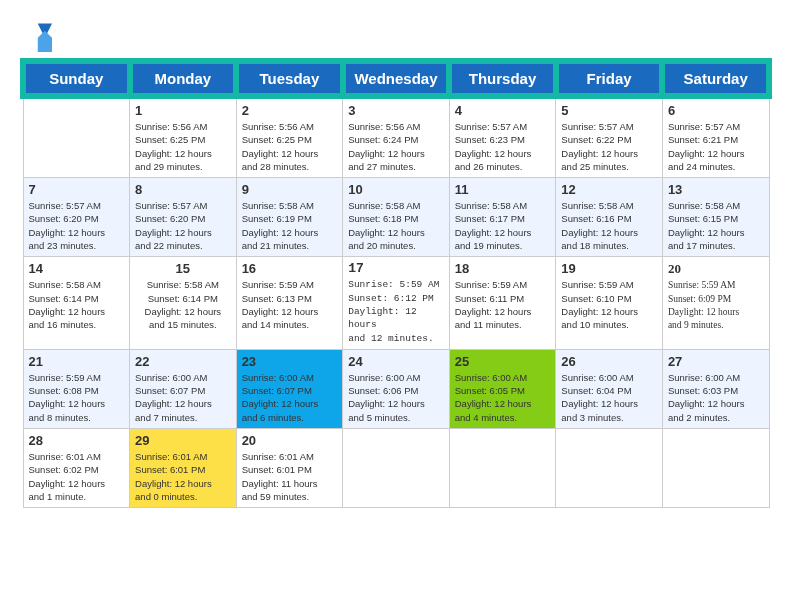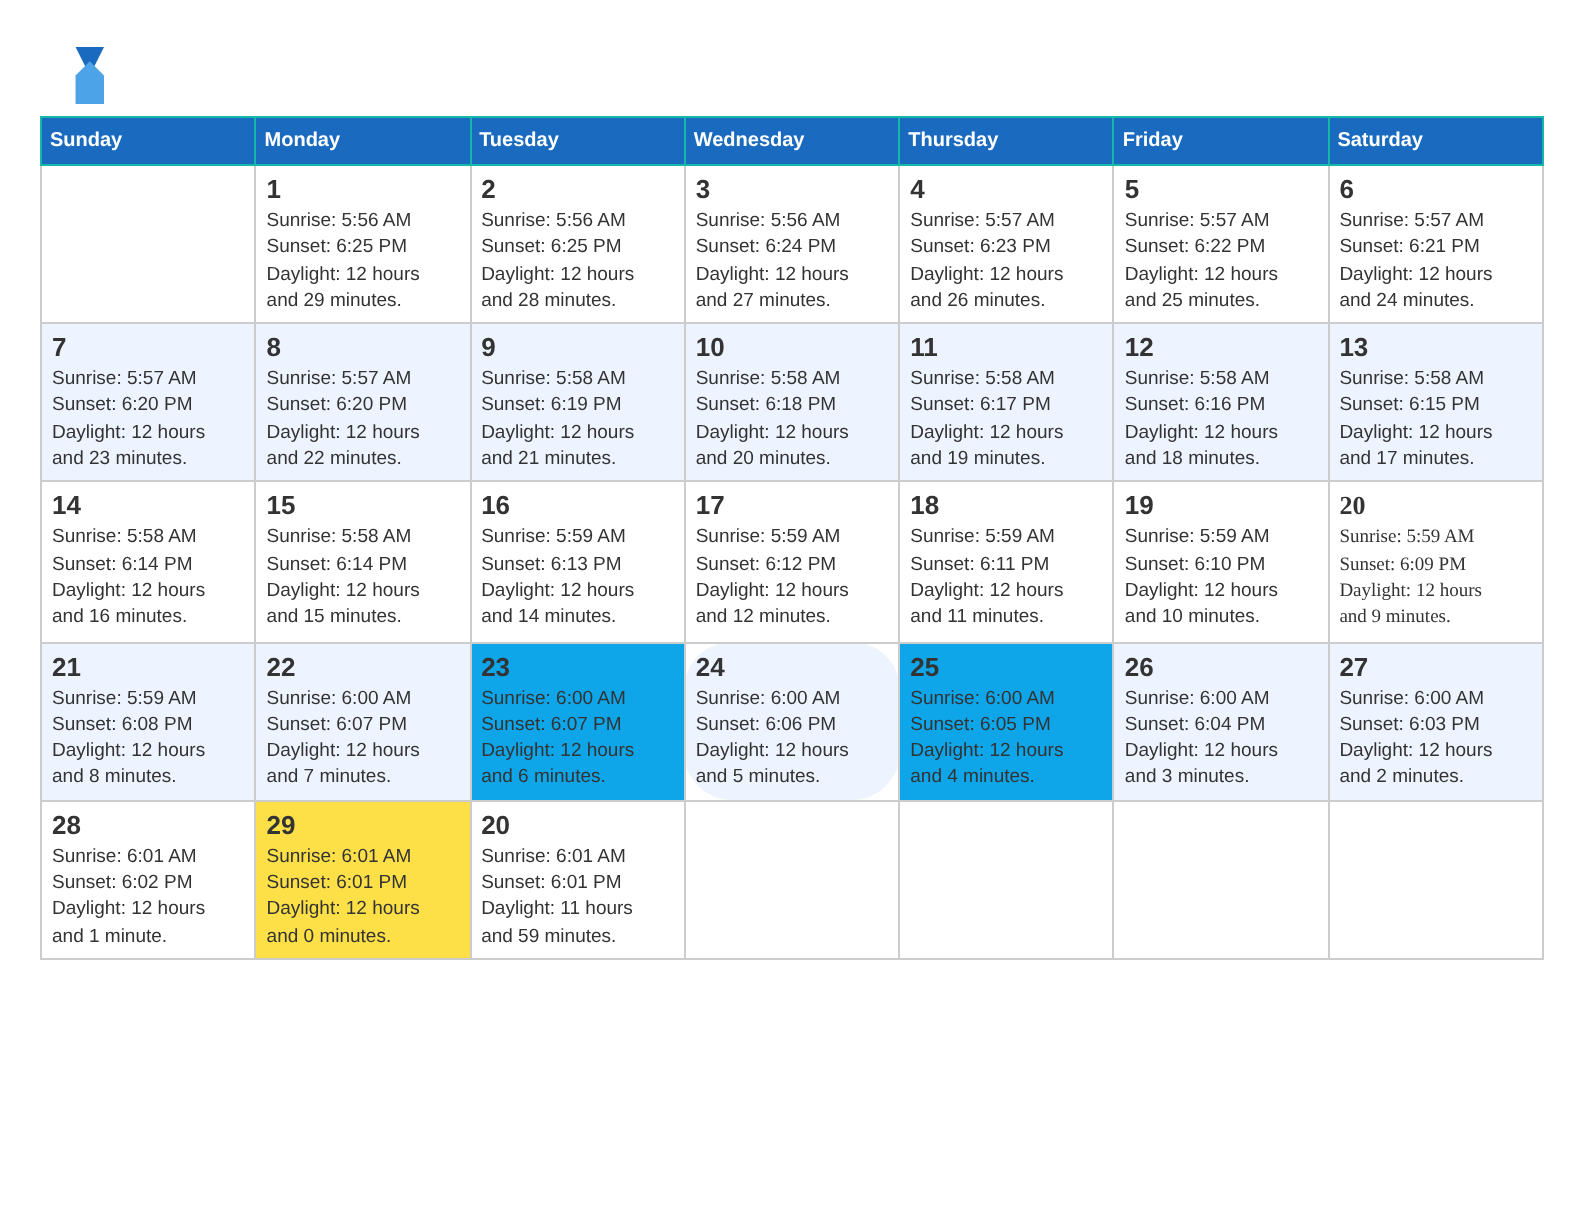--- a/index.html
+++ b/index.html
@@ -54,24 +54,24 @@
       color: #333;
     }
     .calendar {
       width: 100%;
       border-collapse: collapse;
       margin-top: 6px;
     }
     .calendar th {
       background-color: #1a6bbf;
       color: #fff;
-      text-align: left;
+      text-align: center;
       padding: 6px 4px;
-      font-size: 10px;
-      border: 1px solid #14b8a6;
+      font-size: 15px;
+      border: 6px solid #14b8a6;
     }
     .calendar td {
       border: 1px solid #ccc;
       vertical-align: top;
       padding: 4px 5px;
       width: calc(100% / 7);
       min-height: 80px;
     }
     .day-number {
       font-weight: bold;
@@ -228,35 +228,35 @@
         </td>
       </tr>
       <tr>
         <td style="background-color: rgb(255, 255, 255); margin-top: 36px;">
           <span class="day-number">14</span>
           <div class="day-info" style="white-space: pre-line;">Sunrise: 5:58 AM
 Sunset: 6:14 PM
 Daylight: 12 hours
 and 16 minutes.</div>
         </td>
-        <td style="background-color: rgb(255, 255, 255);">
+        <td style="background-color: rgb(255, 255, 255); text-align: center;">
           <span class="day-number">15</span>
           <div class="day-info" style="white-space: pre-line;">Sunrise: 5:58 AM
 Sunset: 6:14 PM
 Daylight: 12 hours
 and 15 minutes.</div>
         </td>
         <td style="background-color: rgb(255, 255, 255);">
           <span class="day-number">16</span>
           <div class="day-info" style="white-space: pre-line;">Sunrise: 5:59 AM
 Sunset: 6:13 PM
 Daylight: 12 hours
 and 14 minutes.</div>
         </td>
-        <td style="background-color: rgb(255, 255, 255);">
+        <td style="background-color: rgb(255, 255, 255); font-family: Liberation Mono, monospace;">
           <span class="day-number">17</span>
           <div class="day-info" style="white-space: pre-line;">Sunrise: 5:59 AM
 Sunset: 6:12 PM
 Daylight: 12 hours
 and 12 minutes.</div>
         </td>
         <td style="background-color: rgb(255, 255, 255);">
           <span class="day-number">18</span>
           <div class="day-info" style="white-space: pre-line;">Sunrise: 5:59 AM
 Sunset: 6:11 PM
@@ -293,28 +293,28 @@
 Daylight: 12 hours
 and 7 minutes.</div>
         </td>
         <td style="background-color: #0ea5e9;">
           <span class="day-number">23</span>
           <div class="day-info" style="white-space: pre-line;">Sunrise: 6:00 AM
 Sunset: 6:07 PM
 Daylight: 12 hours
 and 6 minutes.</div>
         </td>
-        <td style="background-color: rgb(238, 244, 255); border-radius: 24px;">
+        <td style="background-color: rgb(238, 244, 255);">
           <span class="day-number">24</span>
           <div class="day-info" style="white-space: pre-line;">Sunrise: 6:00 AM
 Sunset: 6:06 PM
 Daylight: 12 hours
 and 5 minutes.</div>
         </td>
-        <td style="background-color: #0ea5e9; margin-left: 26px;">
+        <td style="background-color: #84cc16; margin-left: 26px;">
           <span class="day-number">25</span>
           <div class="day-info" style="white-space: pre-line;">Sunrise: 6:00 AM
 Sunset: 6:05 PM
 Daylight: 12 hours
 and 4 minutes.</div>
         </td>
         <td style="background-color: rgb(238, 244, 255);">
           <span class="day-number">26</span>
           <div class="day-info" style="white-space: pre-line;">Sunrise: 6:00 AM
 Sunset: 6:04 PM

